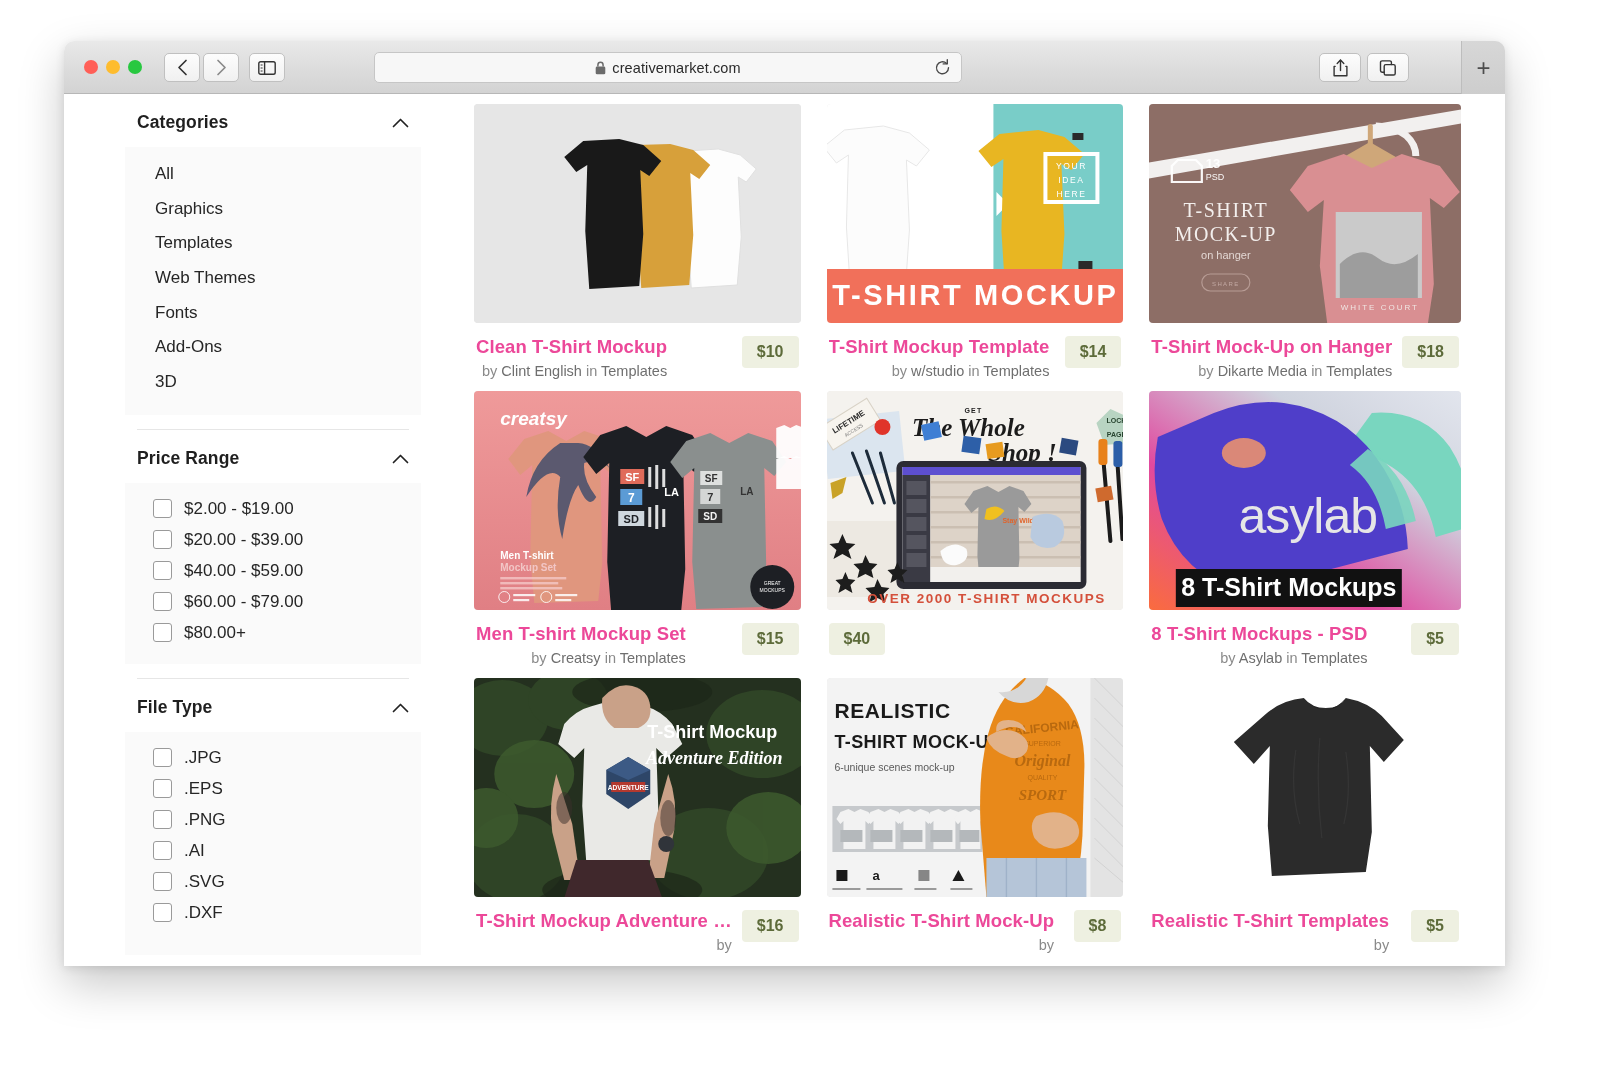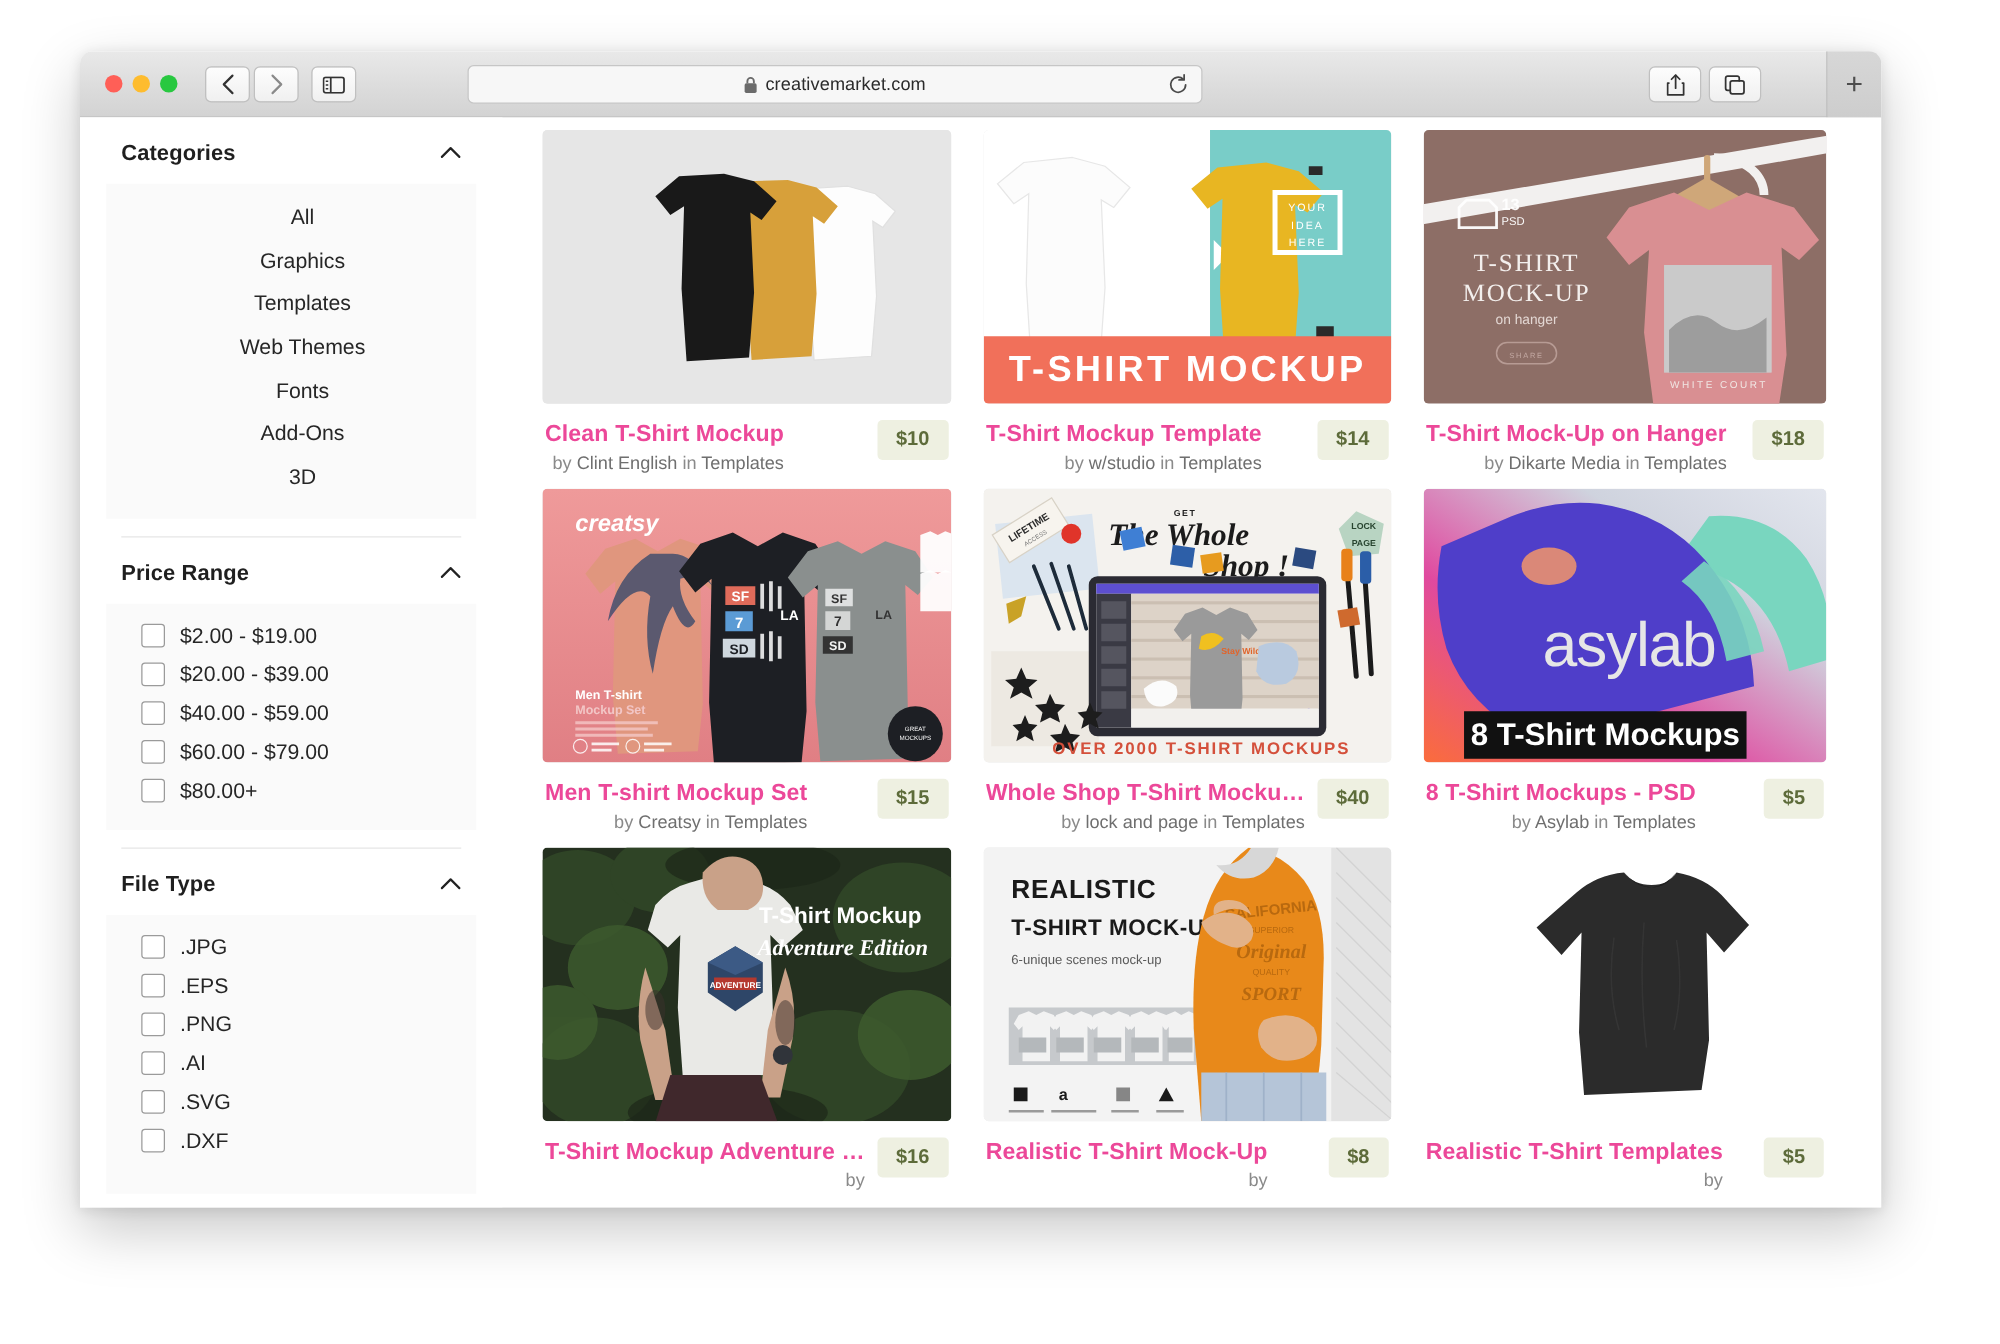--- a/index.html
+++ b/index.html
@@ -69,20 +69,21 @@
     display:flex; align-items:center; justify-content:center;
     color:#4d4d4d; font-size: 24px; font-weight: 300; line-height:1;
   }
 
   
   #page {
     position: relative;
     height: 872px;
     background: #fff;
     display: flex;
+    padding-left: 40px;
   }
 
   
   #sidebar {
     width: 338px;
     flex: 0 0 338px;
     padding: 0 0 0 0;
     background: #fff;
   }
   .facet { margin: 0 21px; }
@@ -92,21 +93,20 @@
   }
   .facet-title { font-size: 17.5px; font-weight: 700; color: #1f1f1f; letter-spacing:.1px; }
   .chev { color:#2b2b2b; display:block; }
   .facet-body { background:#fafafa; padding: 10px 0 16px 0; }
 
   .cat-item {
     font-size: 17px; color: #262626;
     padding: 5px 12px 5px 30px;
     line-height: 1.45;
     cursor: pointer;
-    text-align: center;
   }
   .cb-row {
     display: flex; align-items: center; gap: 12px;
     padding: 5.5px 12px 5.5px 28px;
     cursor: pointer;
   }
   .cb {
     width: 19px; height: 19px; flex: 0 0 19px;
     border: 1.6px solid #9a9a9a; border-radius: 3px;
     background:#fff;
@@ -580,29 +580,20 @@
               <rect x="112" y="32" width="18" height="16" fill="#3f7fd4" transform="rotate(-12 121 40)"></rect>
               <rect x="152" y="46" width="18" height="16" fill="#2d5fa8" transform="rotate(8 161 54)"></rect>
               <rect x="176" y="52" width="17" height="15" fill="#e79b1f" transform="rotate(-8 184 59)"></rect>
               <rect x="250" y="48" width="17" height="15" fill="#2b4a80" transform="rotate(10 258 55)"></rect>
               <rect x="286" y="96" width="16" height="14" fill="#cf6a2e" transform="rotate(-10 294 103)"></rect>
               <path d="M20 92 l16 -6 -4 16 -10 6z" fill="#c9a227"></path>
               <text class="tt" x="176" y="212" font-size="13.5" font-weight="bold" fill="#d4503b" text-anchor="middle" letter-spacing="1.5">OVER 2000 T-SHIRT MOCKUPS</text>
             </svg>
           </div>
           <div class="meta">
-            <div class="meta-text">
-              <div class="ptitle">Whole Shop T-Shirt Mocku…</div>
-              <div class="pby">
-                <span>by</span>
-                <span class="nm">lock and page</span>
-                <span>in</span>
-                <span class="nm">Templates</span>
-              </div>
-            </div>
             <div class="price">$40</div>
           </div>
         </article>
 
         <article class="card">
           <div class="thumb">
             <svg viewBox="0 0 330 219" preserveAspectRatio="xMidYMid slice">
               <defs>
                 <linearGradient id="asybg" x1="0" y1="1" x2="1" y2="0">
                   <stop offset="0" stop-color="#fb6d3a"></stop>

